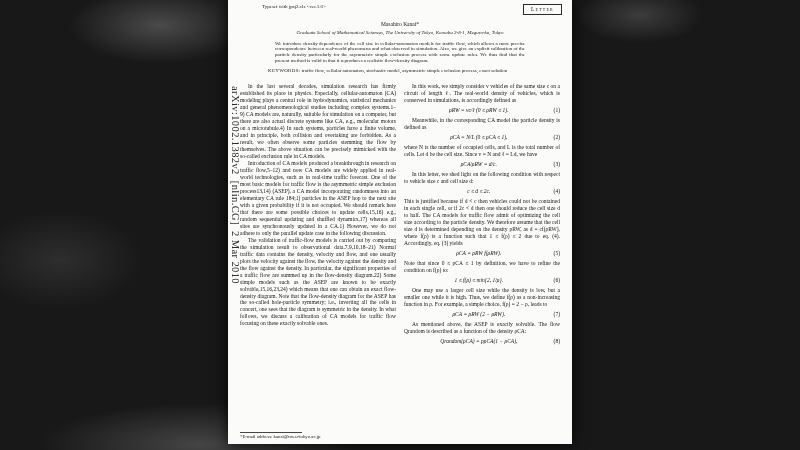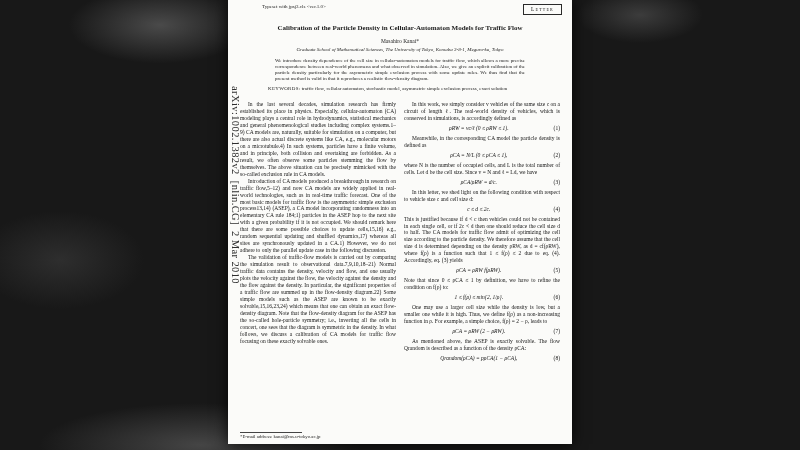--- a/index.html
+++ b/index.html
@@ -55,21 +55,20 @@
 
 <div class="stage">
 
   <div class="page">
 
     <div class="pg-header">
       <span class="typeset">Typeset with jpsj3.cls &lt;ver.1.0&gt;</span>
       <span class="badge">Letter</span>
     </div>
 
-    <h1 class="title">Calibration of the Particle Density in Cellular-Automaton Models for Traffic Flow</h1>
     <div class="author">Masahiro Kanai*</div>
     <div class="affil">Graduate School of Mathematical Sciences, The University of Tokyo, Komaba 3-8-1, Meguro-ku, Tokyo</div>
 
     <p class="abstract">We introduce density dependence of the cell size in cellular-automaton models for traffic flow, which allows a more precise correspondence between real-world phenomena and what observed in simulation. Also, we give an explicit calibration of the particle density particularly for the asymmetric simple exclusion process with some update rules. We thus find that the present method is valid in that it reproduces a realistic flow-density diagram.</p>
 
     <p class="keywords"><span class="kw-label">KEYWORDS:</span> <span>traffic flow, cellular automaton, stochastic model, asymmetric simple exclusion process, exact solution</span></p>
 
     <div class="columns">
 
       <div class="col">

